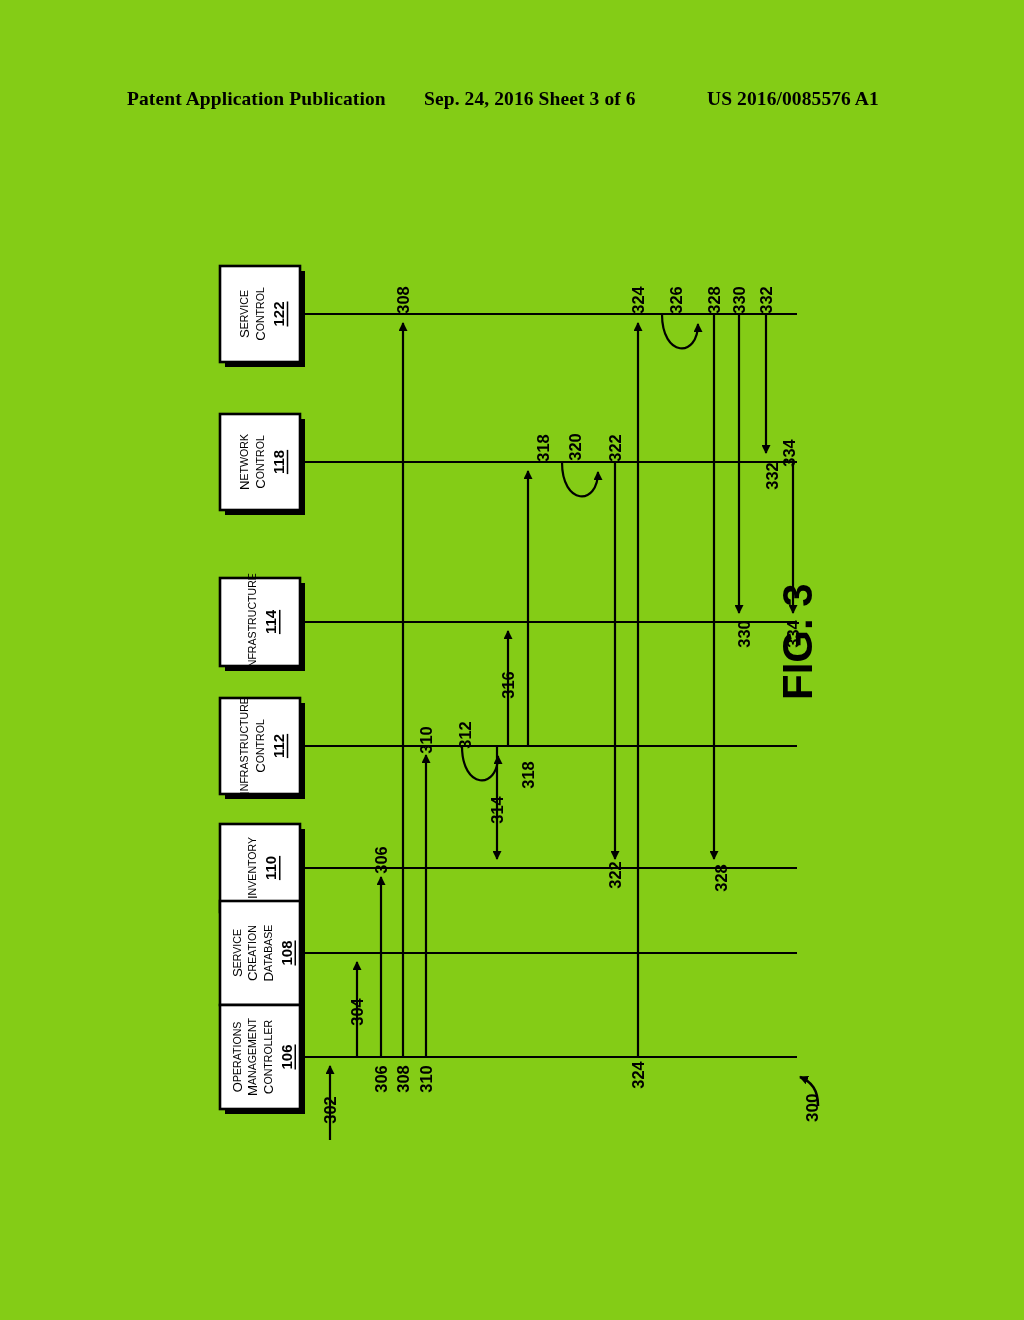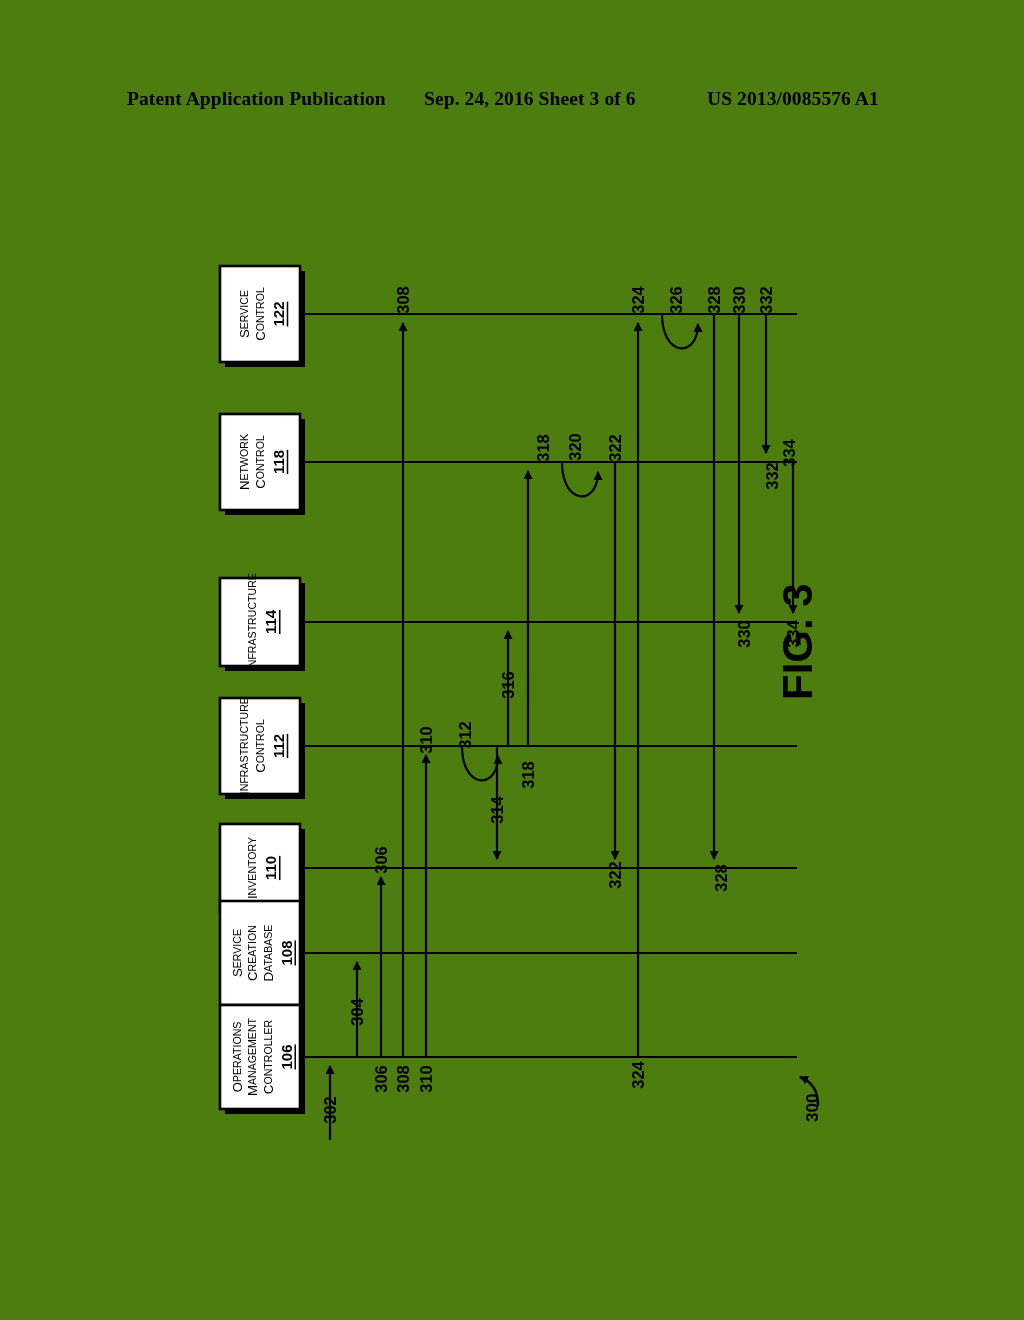--- a/index.html
+++ b/index.html
@@ -1,38 +1,38 @@
 <!DOCTYPE html>
 <html><head>
 <meta charset="utf-8">
 <style>
   html,body{margin:0;padding:0;background:#ffffff;}
   body{width:1024px;height:1320px;position:relative;font-family:"Liberation Serif",serif;overflow:hidden;}
-  #page{position:absolute;left:0;top:0;width:1024px;height:1320px;background:#4d7c0f;}
+  #page{position:absolute;left:0;top:0;width:1024px;height:1320px;background:#84cc16;}
 
   .hdr{position:absolute;top:88px;left:0;width:1024px;height:28px;}
   .hdr span{position:absolute;font-family:"Liberation Serif",serif;font-weight:bold;font-size:19.5px;color:#000;white-space:nowrap;letter-spacing:.1px;}
   #hdr-pub{left:127px;top:0;}
   #hdr-date{left:424px;top:0;}
   #hdr-num{left:707px;top:0;}
 
   #figure{position:absolute;left:0;top:0;width:1024px;height:1320px;}
   svg{position:absolute;left:0;top:0;}
 
   .lbl{font-family:"Liberation Sans",sans-serif;font-weight:bold;fill:#000;}
 </style>
 </head>
 <body>
 
 <div id="page">
 
   <div class="hdr">
     <span id="hdr-pub">Patent Application Publication</span>
     <span id="hdr-date">Sep. 24, 2016  Sheet 3 of 6</span>
-    <span id="hdr-num">US 2013/0085576 A1</span>
+    <span id="hdr-num">US 2016/0085576 A1</span>
   </div>
 
   <div id="figure">
     <svg id="fig-svg" width="1024" height="1320" viewBox="0 0 1024 1320">
       <defs>
         <marker id="ah" markerWidth="9" markerHeight="9" refX="8" refY="4.5" orient="auto" markerUnits="userSpaceOnUse">
           <path d="M0,0 L9,4.5 L0,9 z" fill="#000"></path>
         </marker>
       </defs>
 

